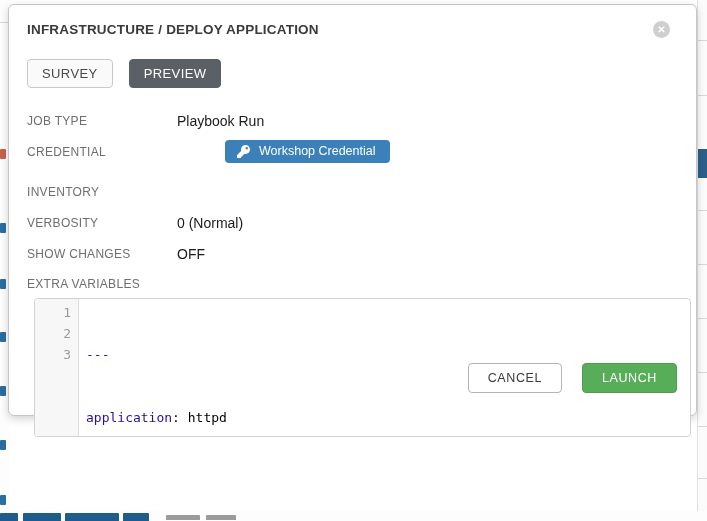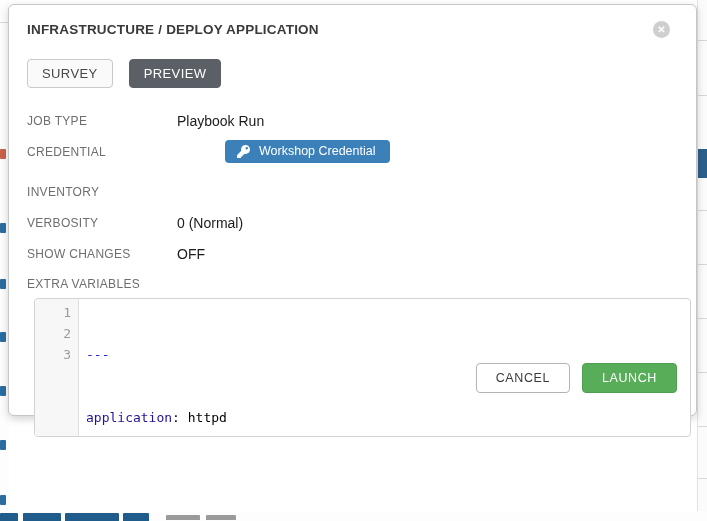--- a/index.html
+++ b/index.html
@@ -81,21 +81,21 @@
   .gutter {
     width: 44px; flex: 0 0 44px;
     background: #f7f7f7; border-right: 1px solid #dedede;
     padding: 3px 7px 0 0; text-align: right;
     color: #9b9b9b;
   }
   .code { padding: 3px 0 0 7px; white-space: pre; color: #000000; }
   .tok-def { color: #2626d8; }
   .tok-key { color: #221199; }
 
-  .footer { position: absolute; right: 19px; bottom: 22px; display: flex; gap: 12px; padding-left: 28px; }
+  .footer { position: absolute; right: 19px; bottom: 22px; display: flex; gap: 20px; padding-left: 28px; }
   .btn {
     font-size: 12.5px; letter-spacing: .6px;
     padding: 7px 19px; border-radius: 4px; cursor: pointer; line-height: 14px;
   }
   .btn-cancel { background: #ffffff; border: 1px solid #b3b3b3; color: #3a3a3a; }
   .btn-launch { background: #58ad58; border: 1px solid #4f9e4f; color: #ffffff; }
 </style>
 </head>
 <body>
 

